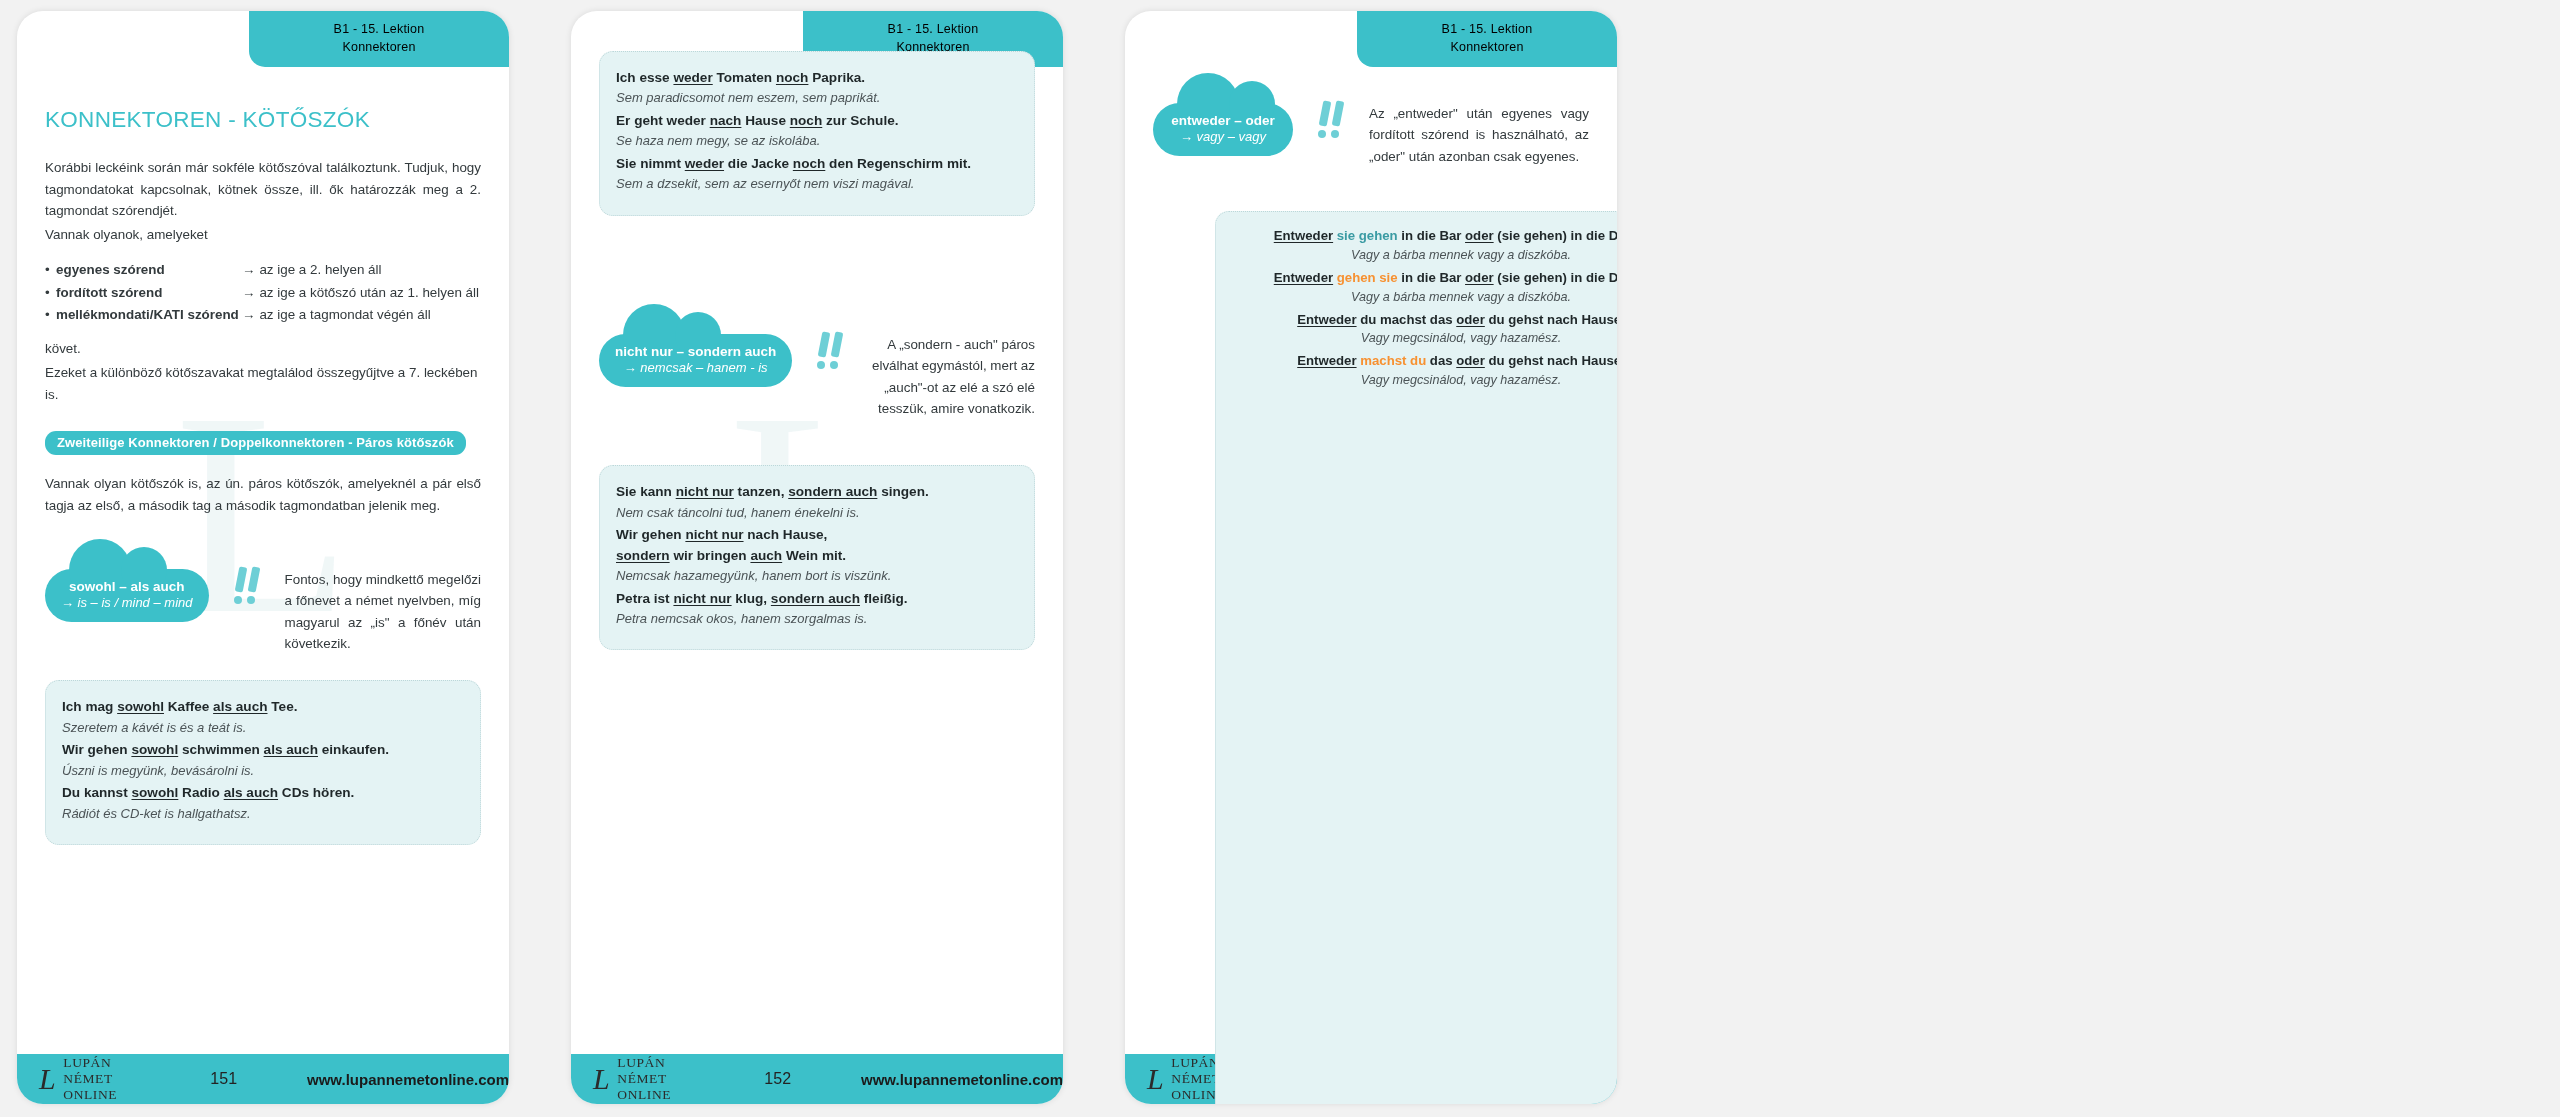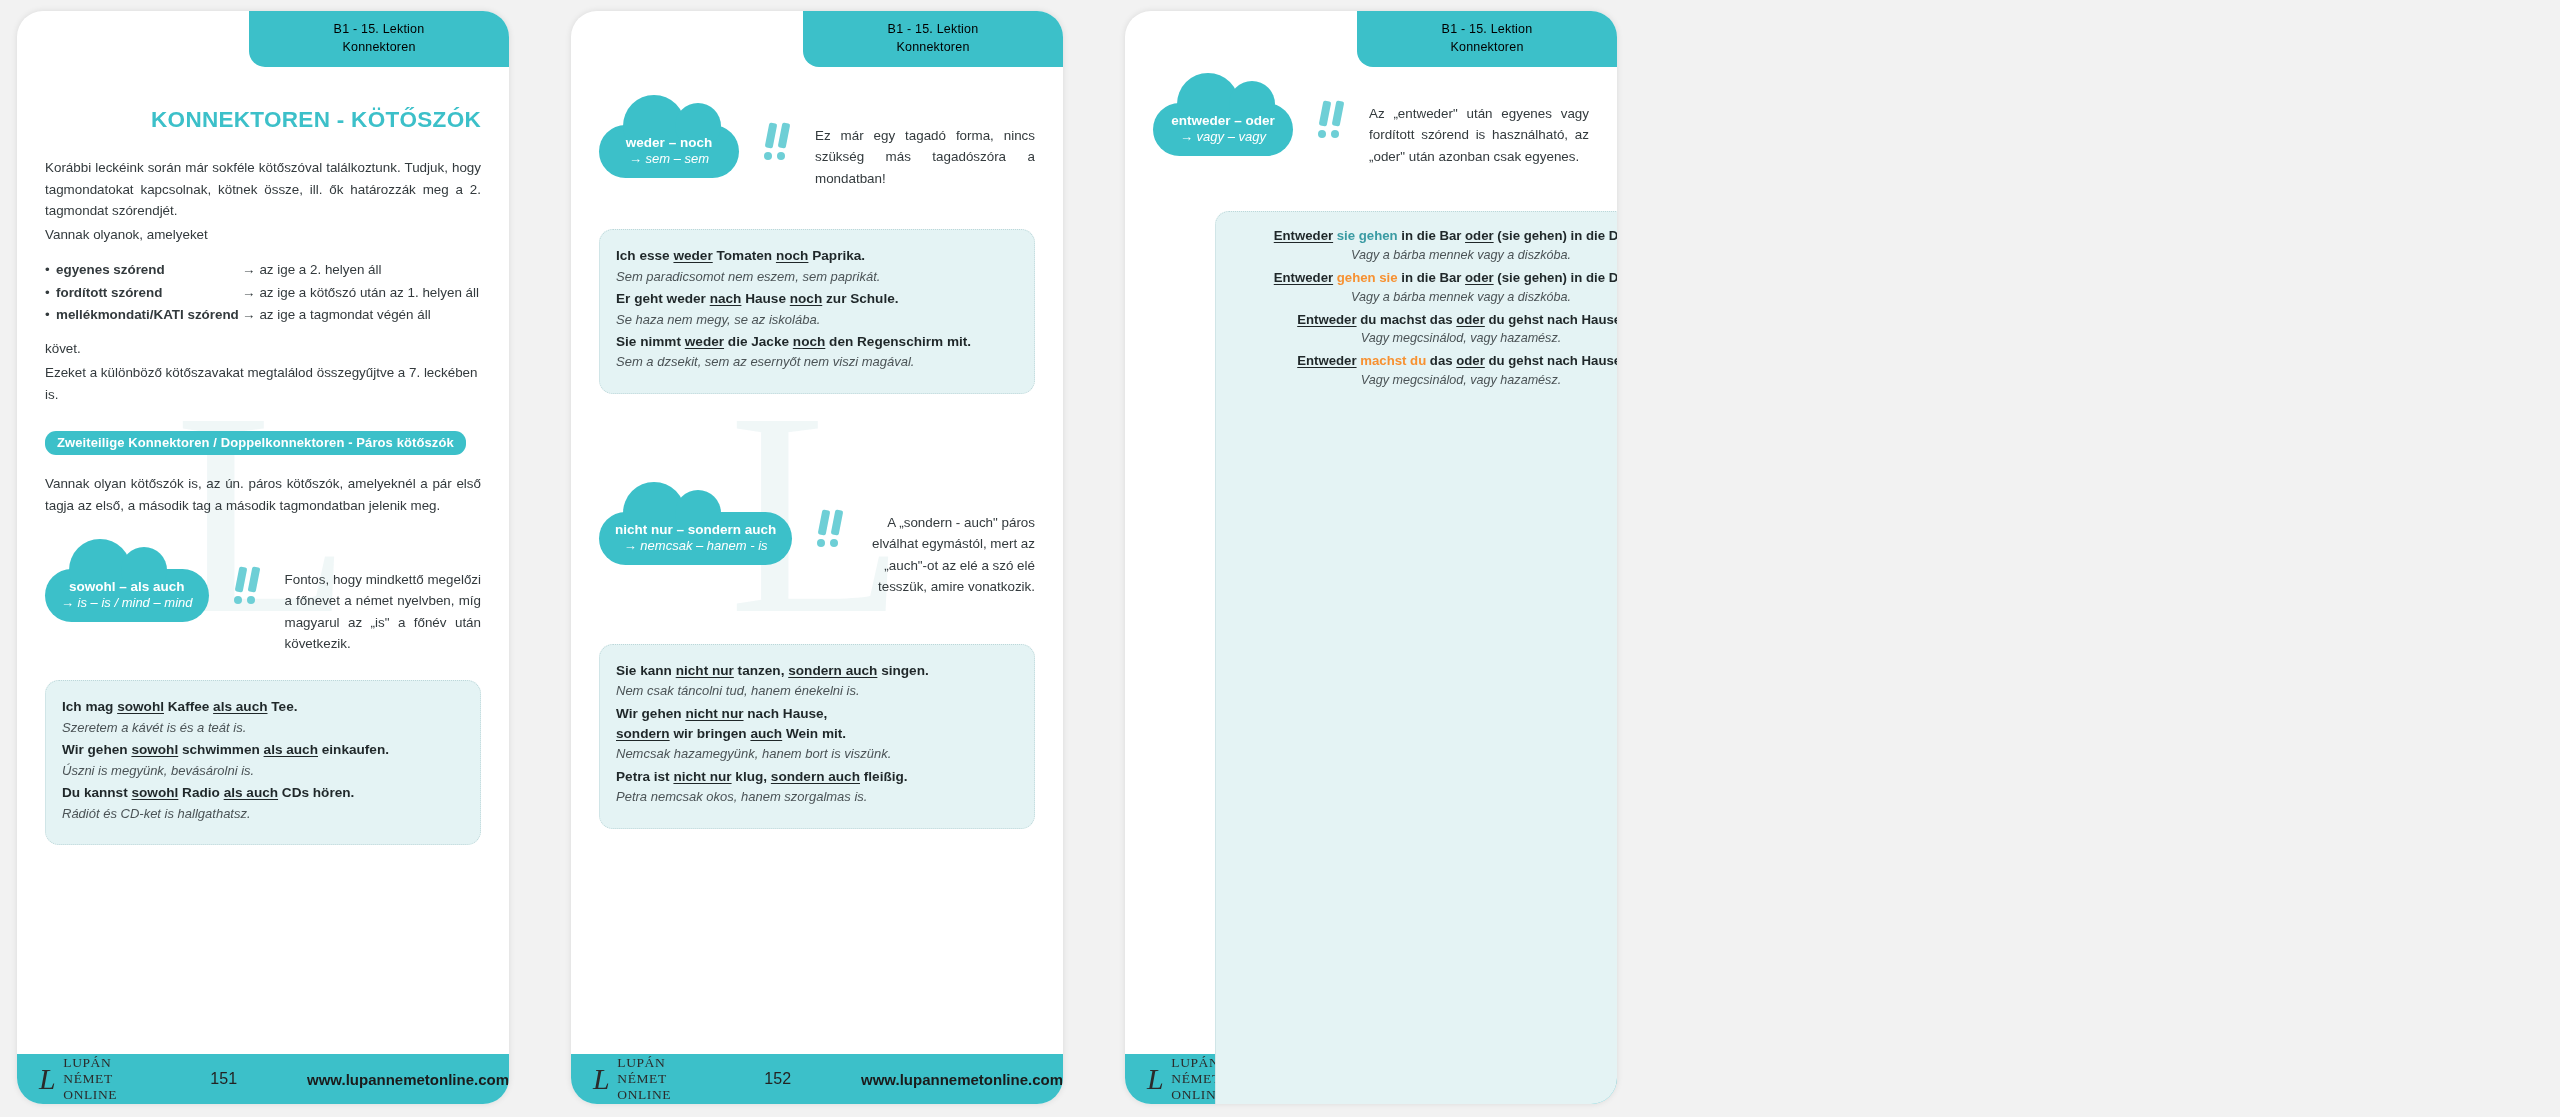--- a/index.html
+++ b/index.html
@@ -67,22 +67,22 @@
     margin-right:2px;
   }
   .ftr .pg { margin-left:86px; font-size:16px; color:#232323; }
   .ftr .url { margin-left:70px; font-size:15px; font-weight:bold; color:#1b1b1b; }
 
   .content { position:relative; padding:0 28px; z-index:2; }
 
   h1.title {
     color:#3cc0c9;
     font-size:22.5px;
-    font-weight:bold;
-    text-align:right;
+    font-weight:normal;
+    text-align:left;
     letter-spacing:.3px;
     margin-top:96px;
   }
 
   p.body {
     font-size:13.4px; line-height:1.62; color:#333a3d;
     text-align:justify; margin-top:24px;
   }
   p.body.nj { text-align:left; }
   p.tight { margin-top:2px; }
@@ -254,33 +254,20 @@
   </div>
 
   <div class="page p2">
     <div class="wm">L</div>
     <div class="hdr">
       <div>B1 - 15. Lektion</div>
       <div>Konnektoren</div>
     </div>
 
     <div class="content">
-      <div class="cloudrow" style="margin-top:88px">
-        <div class="cloud">
-          <div class="de">weder – noch</div>
-          <div class="hu">→ sem – sem</div>
-        </div>
-        <span class="bang">
-          <i class="b1"></i>
-            <i class="b2"></i>
-            <i class="d1"></i>
-            <i class="d2"></i>
-        </span>
-        <div class="note">Ez már egy tagadó forma, nincs szükség más tagadószóra a mondatban!</div>
-      </div>
 
       <div class="exbox" style="margin-top:40px">
         <div class="de"><span>Ich esse </span><u><span>weder</span></u><span> Tomaten </span><u><span>noch</span></u><span> Paprika.</span></div>
         <div class="hu">Sem paradicsomot nem eszem, sem paprikát.</div>
         <div class="de"><span>Er geht weder </span><u><span>nach</span></u><span> Hause </span><u><span>noch</span></u><span> zur Schule.</span></div>
         <div class="hu">Se haza nem megy, se az iskolába.</div>
         <div class="de"><span>Sie nimmt </span><u><span>weder</span></u><span> die Jacke </span><u><span>noch</span></u><span> den Regenschirm mit.</span></div>
         <div class="hu">Sem a dzsekit, sem az esernyőt nem viszi magával.</div>
       </div>
 

